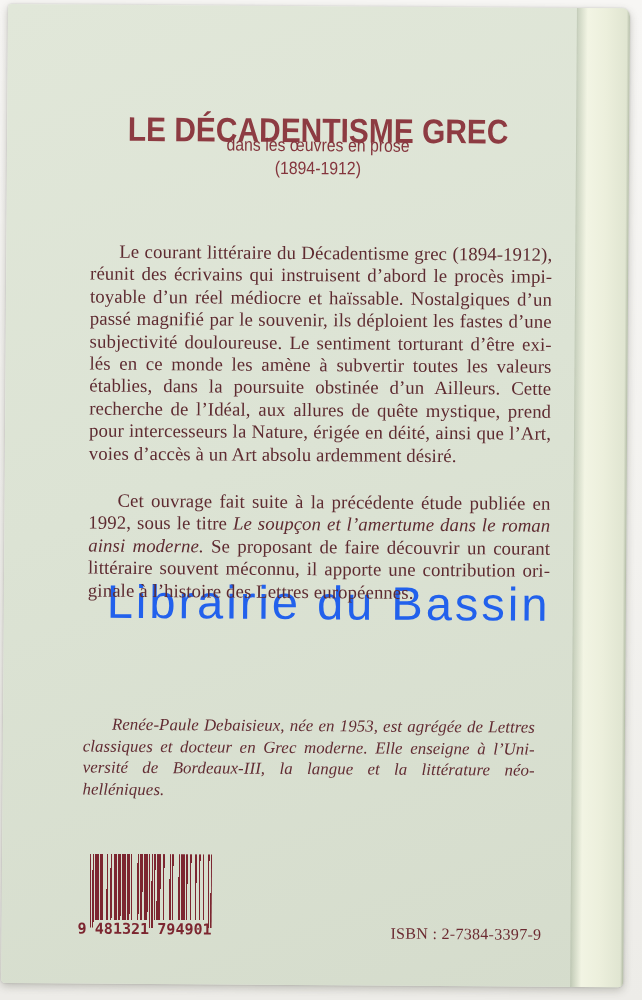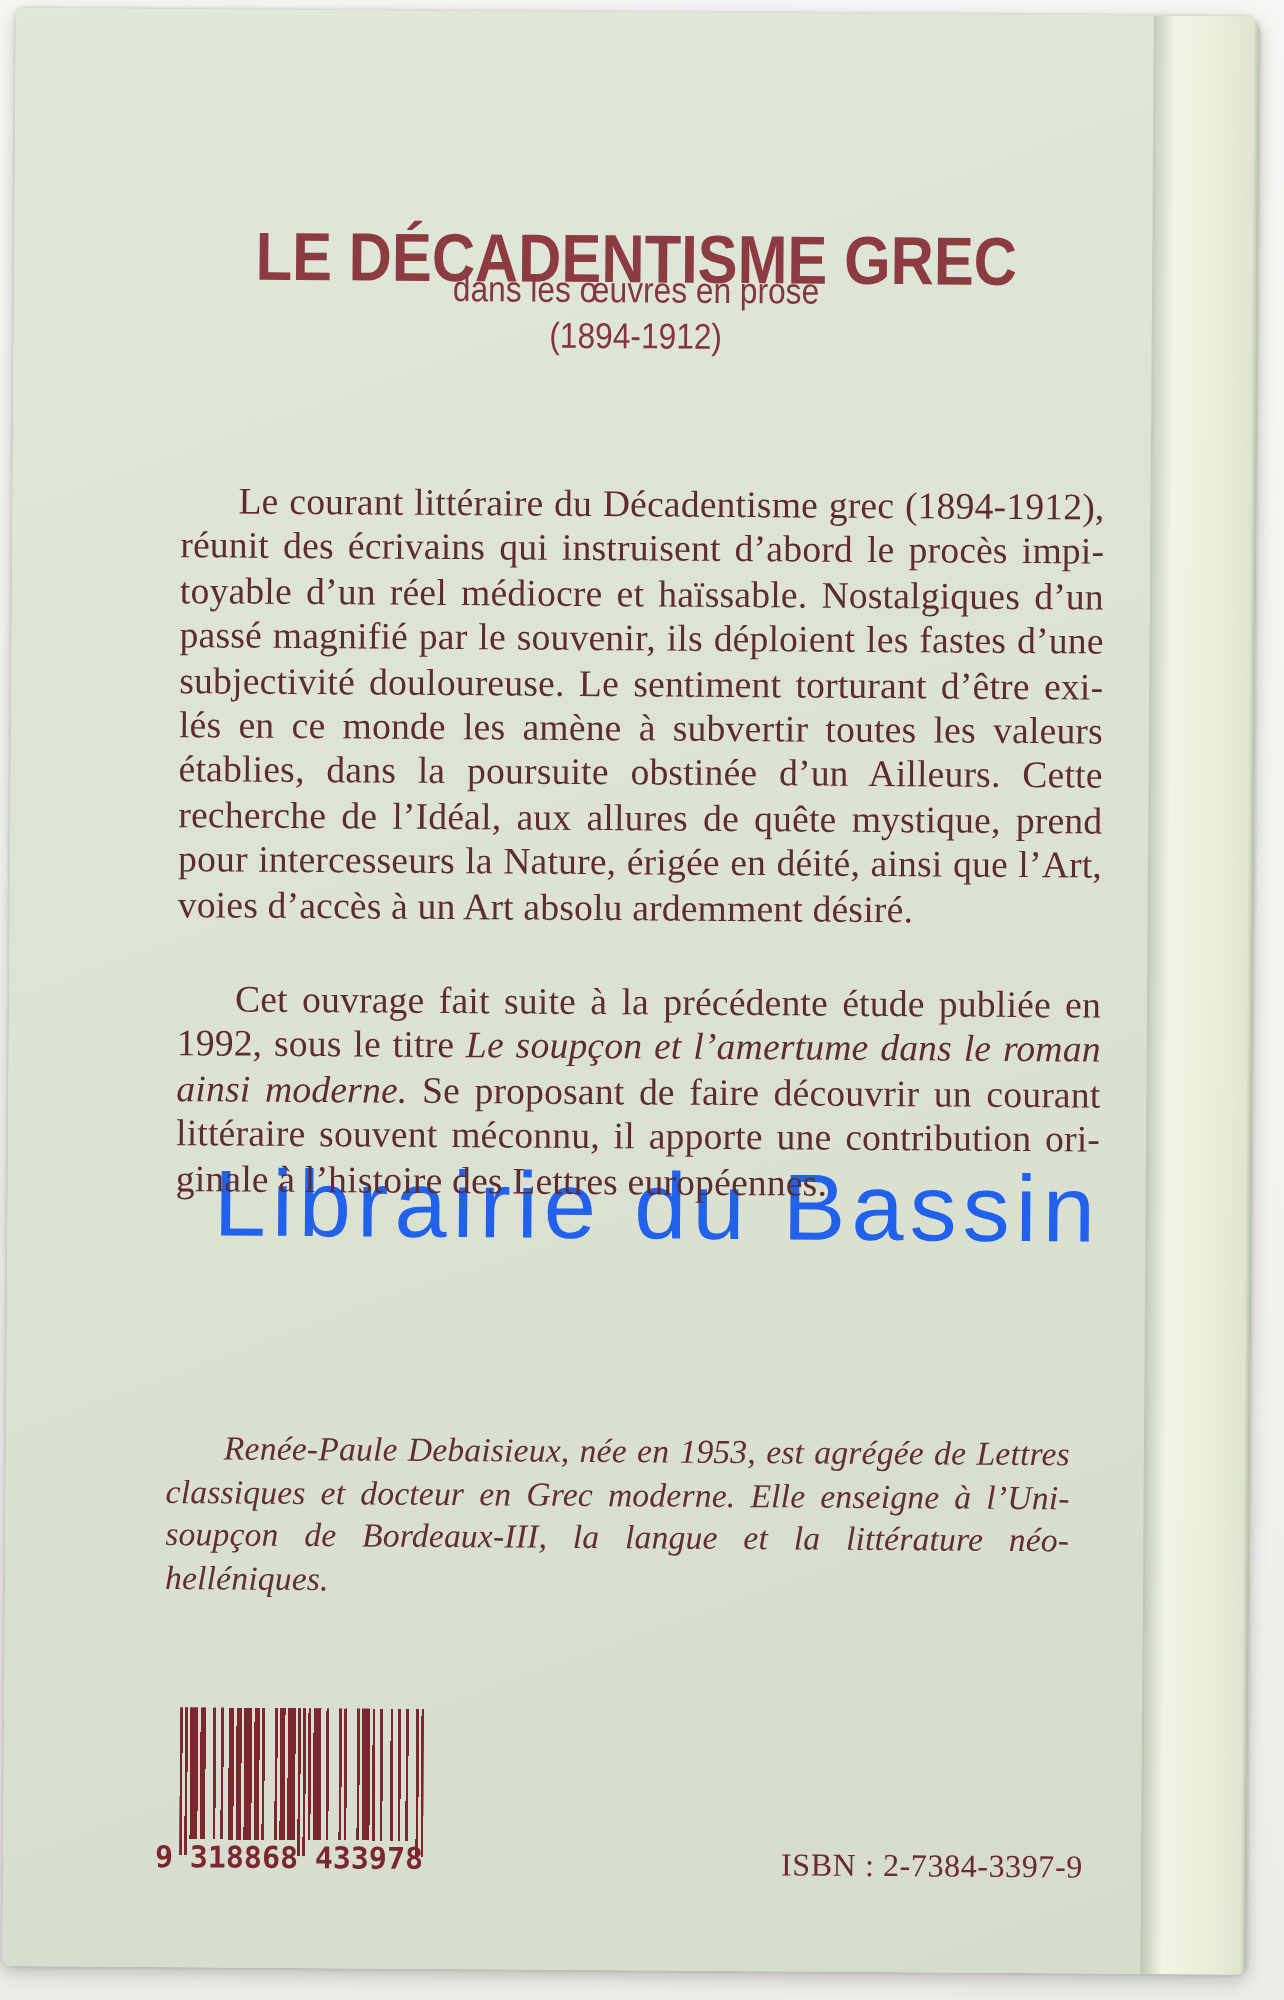--- a/index.html
+++ b/index.html
@@ -87,21 +87,21 @@
       <div class="tline"><span class="it">ainsi moderne.</span><span> Se proposant de faire découvrir un courant</span></div>
       <div class="tline"><span>littéraire souvent méconnu, il apporte une contribution ori-</span></div>
       <div class="tline last"><span>ginale à l’histoire des Lettres européennes.</span></div>
     </div>
 
   <div class="watermark">Librairie du Bassin</div>
 
   <div class="bio">
       <div class="tline ind"><span>Renée-Paule Debaisieux, née en 1953, est agrégée de Lettres</span></div>
       <div class="tline"><span>classiques et docteur en Grec moderne. Elle enseigne à l’Uni-</span></div>
-      <div class="tline"><span>soupçon de Bordeaux-III, la langue et la littérature néo-helléniques.</span></div>
+      <div class="tline"><span>versité de Bordeaux-III, la langue et la littérature néo-helléniques.</span></div>
     </div>
 
   <div class="barcode">
     <svg id="barcode-svg" viewBox="0 0 95 74" preserveAspectRatio="none" xmlns="http://www.w3.org/2000/svg" fill="#7c2630">
         <rect x="0" y="0" width="1.05" height="74"></rect>
         <rect x="2" y="0" width="1.05" height="74"></rect>
         <rect x="4" y="0" width="1.05" height="66"></rect>
         <rect x="5" y="0" width="1.05" height="66"></rect>
         <rect x="6" y="0" width="1.05" height="66"></rect>
         <rect x="8" y="0" width="1.05" height="66"></rect>
@@ -140,19 +140,19 @@
         <rect x="75" y="0" width="1.05" height="66"></rect>
         <rect x="78" y="0" width="1.05" height="66"></rect>
         <rect x="82" y="0" width="1.05" height="66"></rect>
         <rect x="85" y="0" width="1.05" height="66"></rect>
         <rect x="88" y="0" width="1.05" height="66"></rect>
         <rect x="92" y="0" width="1.05" height="74"></rect>
         <rect x="94" y="0" width="1.05" height="74"></rect>
       </svg>
     <div class="bdigits" id="barcode-digits">
         <span>9</span>
-        <span>318868</span>
-        <span>433978</span>
+        <span>481321</span>
+        <span>794901</span>
       </div>
   </div>
 
   <div class="isbn">ISBN : 2-7384-3397-9</div>
 </div>
 
 </body></html>

